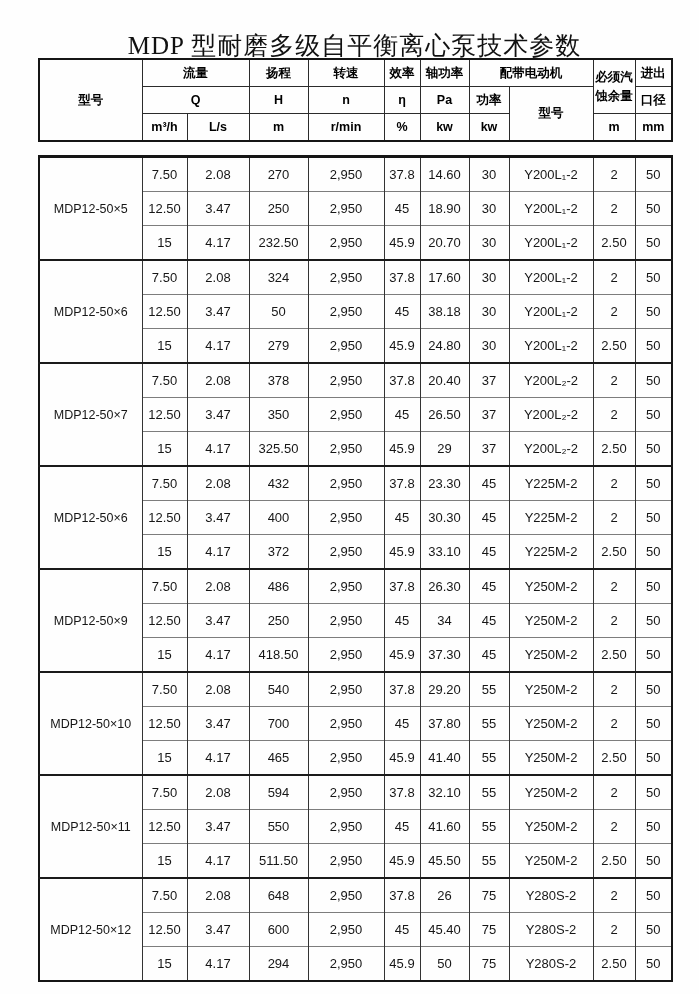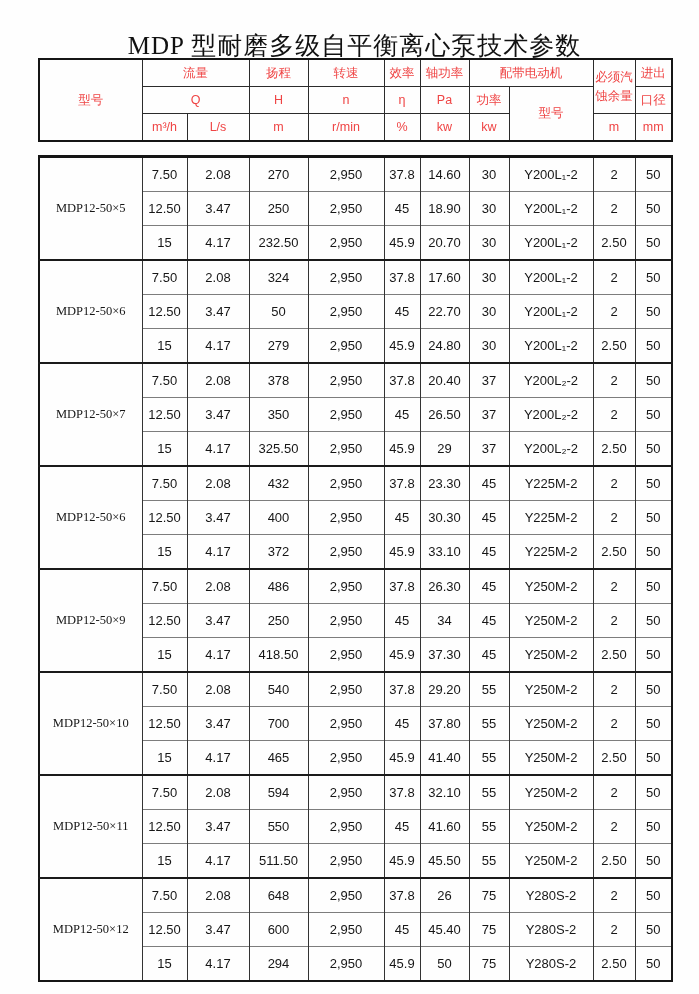--- a/index.html
+++ b/index.html
@@ -20,36 +20,36 @@
   table{border-collapse:collapse;table-layout:fixed;position:absolute;left:38px;}
   td{padding:0;text-align:center;vertical-align:middle;overflow:hidden;}
 
   
   .header-tbl{
     top:58px;width:633px;
     border:2px solid #151515;
   }
   .header-tbl td{
     border:1px solid #2b2b2b;
-    font-weight:normal;font-size:12.5px;height:26px;color:#ef4444;
+    font-weight:bold;font-size:12.5px;height:26px;color:#000000;
   }
   .two-line span{display:block;line-height:1.45;}
 
   
   .body-tbl{
     top:155px;width:633px;
     border:2px solid #151515;border-top:3px solid #151515;
   }
   .body-tbl td{
     border-left:1px solid #333;border-right:1px solid #333;
     border-top:1px solid #7d7d7d;
     font-size:13px;height:33px;color:#161616;
   }
   .body-tbl tr.group-start td{border-top:2px solid #1a1a1a;}
-  .body-tbl .model-cell{font-size:12.5px;font-family:Liberation Serif, serif;}
+  .body-tbl .model-cell{font-size:12.5px;}
 </style>
 </head>
 <body>
 
 <div class="page">
 
   <div class="doc-title">MDP 型耐磨多级自平衡离心泵技术参数</div>
 
   <table class="header-tbl">
     <colgroup>
@@ -168,21 +168,21 @@
           <td>Y200L₁-2</td>
           <td>2</td>
           <td>50</td>
         </tr>
         <tr>
           <td>12.50</td>
           <td>3.47</td>
           <td>50</td>
           <td>2,950</td>
           <td>45</td>
-          <td>22.70</td>
+          <td>38.18</td>
           <td>30</td>
           <td>Y200L₁-2</td>
           <td>2</td>
           <td>50</td>
         </tr>
         <tr>
           <td>15</td>
           <td>4.17</td>
           <td>279</td>
           <td>2,950</td>

